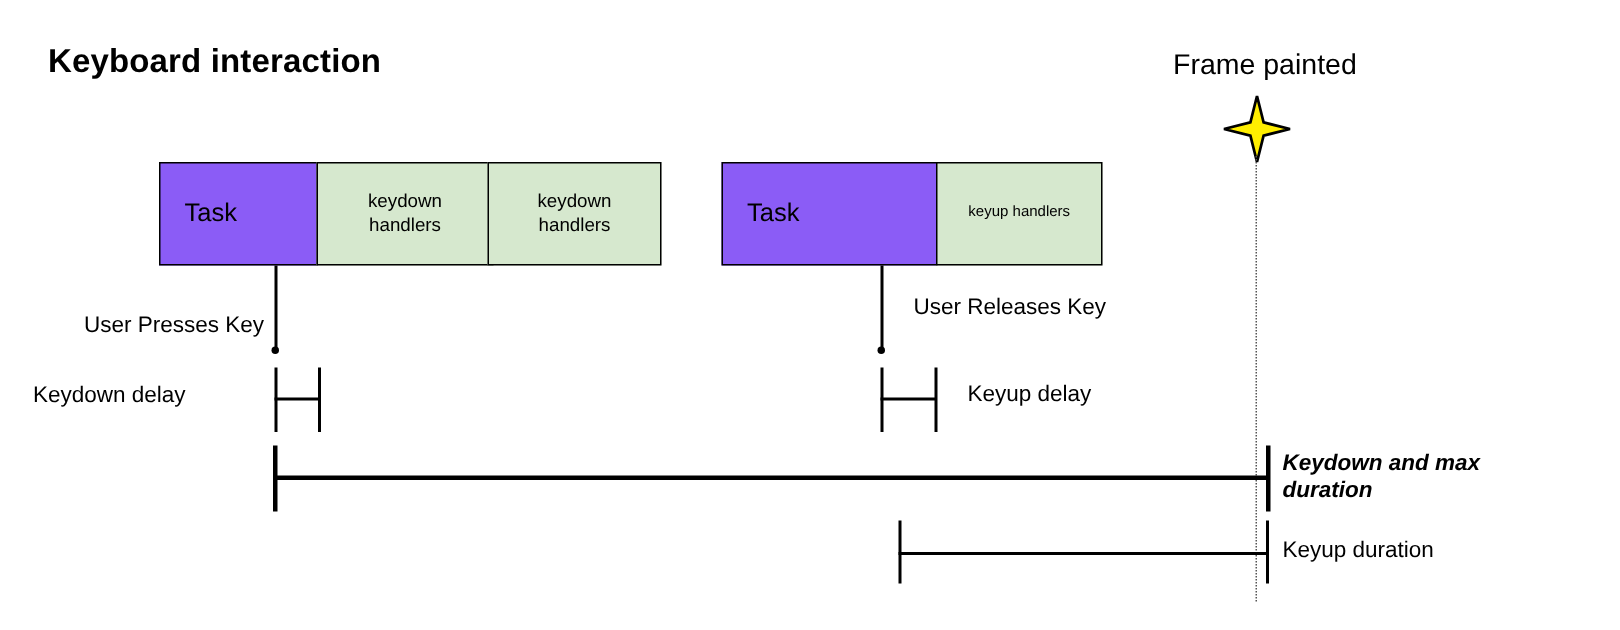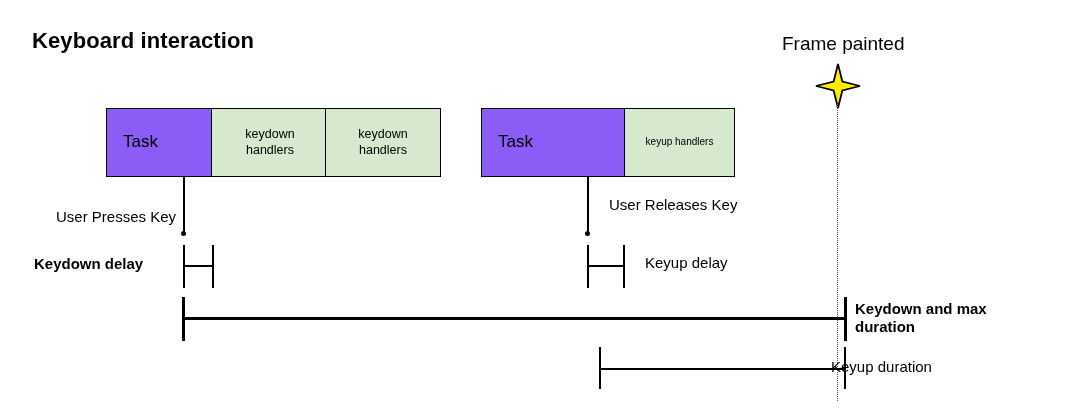--- a/index.html
+++ b/index.html
@@ -76,21 +76,21 @@
     border-radius: 50%;
     background: #000000;
   }
 
   
   .label {
     font-size: 15px;
     white-space: nowrap;
     line-height: 1.22;
   }
-  .label-bold { font-weight: bold; }
+  .label-bold { font-weight: bold; font-style: italic; }
   .label-wrap { white-space: normal; }
 
   
   #frame-painted-star { left: 814px; top: 62px; width: 48px; height: 48px; }
 </style>
 </head>
 <body>
 
 <div id="canvas">
 
@@ -131,36 +131,36 @@
   <div class="abs label" style="left:609px; top:196px;">User Releases Key</div>
 
   <div class="abs label" style="left:782px; top:32px; font-size:19px;">Frame painted</div>
 
   <svg class="abs" id="frame-painted-star" viewBox="0 0 48 48">
     <path d="M24 2 L28.4 19.6 L46 24 L28.4 28.4 L24 46 L19.6 28.4 L2 24 L19.6 19.6 Z" fill="#ffee00" stroke="#000000" stroke-width="1.8" stroke-linejoin="miter"></path>
   </svg>
 
   <div class="abs dotline" style="left:837px; top:104px; height:297px;"></div>
 
-  <div class="abs label" style="left:34px; top:255px;font-weight:bold;">Keydown delay</div>
+  <div class="abs label" style="left:22px; top:255px;">Keydown delay</div>
   <div class="abs vline" style="left:183px; top:245px; height:43px;"></div>
   <div class="abs vline" style="left:212px; top:245px; height:43px;"></div>
   <div class="abs hline" style="left:183px; top:265px; width:30px;"></div>
 
   <div class="abs vline" style="left:587px; top:245px; height:43px;"></div>
   <div class="abs vline" style="left:623px; top:245px; height:43px;"></div>
   <div class="abs hline" style="left:587px; top:265px; width:37px;"></div>
   <div class="abs label" style="left:645px; top:254px;">Keyup delay</div>
 
   <div class="abs vline vline-thick" style="left:182px; top:297px; height:44px;"></div>
   <div class="abs hline hline-thick" style="left:182px; top:317px; width:664px;"></div>
   <div class="abs vline vline-thick" style="left:844px; top:297px; height:44px;"></div>
   <div class="abs label label-bold label-wrap" style="left:855px; top:300px; width:175px;">
     <span>Keydown and max</span>
     <span>duration</span>
   </div>
 
   <div class="abs vline" style="left:599px; top:347px; height:42px;"></div>
   <div class="abs hline" style="left:599px; top:368px; width:246px;"></div>
   <div class="abs vline" style="left:844px; top:347px; height:42px;"></div>
-  <div class="abs label" style="left:831px; top:358px;text-align:center;">Keyup duration</div>
+  <div class="abs label" style="left:855px; top:358px;text-align:center;">Keyup duration</div>
 
 </div>
 
 </body></html>

